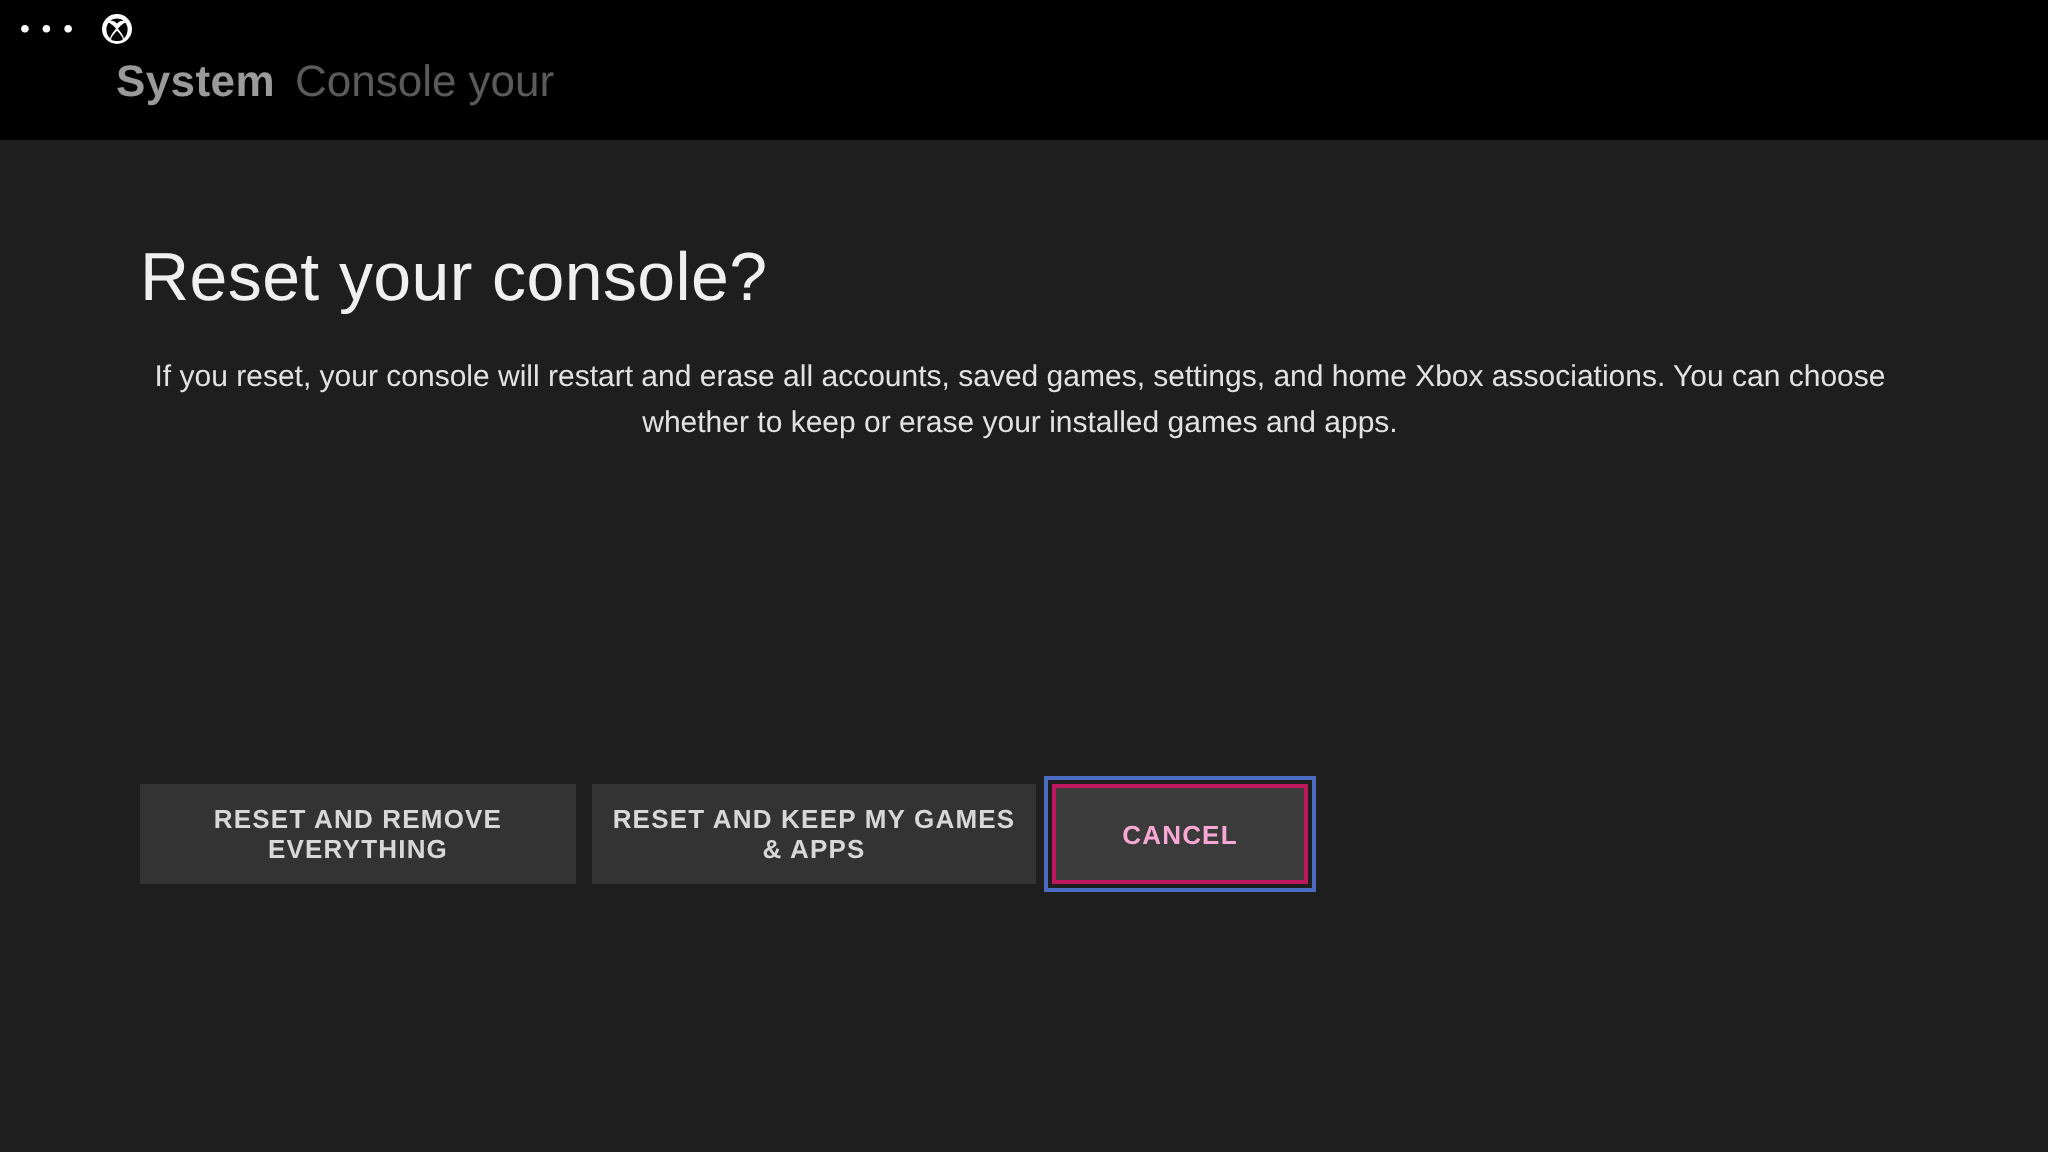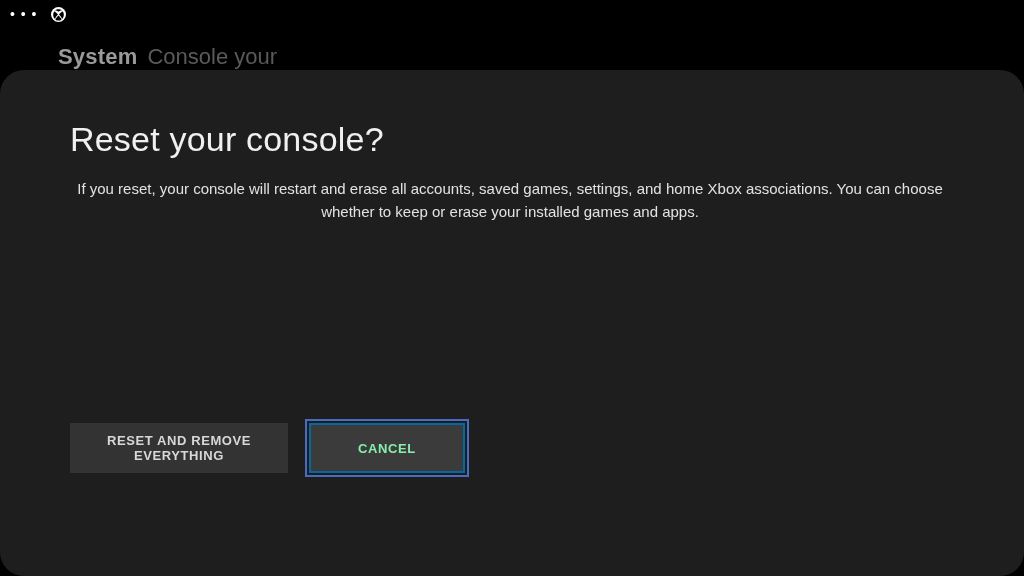--- a/index.html
+++ b/index.html
@@ -23,41 +23,40 @@
     color: #fff;
     font-size: 14px;
     letter-spacing: 1px;
     line-height: 1;
   }
   .xbox-icon svg { display: block; }
   .header {
     height: 42px;
     background: #000;
     display: flex;
-    align-items: flex-end;
+    align-items: flex-start;
     padding-left: 58px;
     gap: 10px;
   }
   .header-system {
     color: #9a9a9a;
     font-size: 22px;
     font-weight: 600;
     letter-spacing: 0.2px;
   }
   .header-sub {
     color: #5a5a5a;
     font-size: 22px;
     font-weight: 400;
   }
   .main {
     background: #1e1e1e;
     height: 506px;
     padding: 50px 70px 0 70px;
     position: relative;
-    border-radius: 24px;
   }
   .title {
     font-size: 34px;
     font-weight: 400;
     color: #f0f0f0;
     margin-bottom: 18px;
     letter-spacing: 0.2px;
   }
   .desc {
     font-size: 15px;
@@ -65,47 +64,46 @@
     line-height: 1.55;
     max-width: 880px;
     font-weight: 400;
     text-align: center;
   }
   .button-row {
     position: absolute;
     left: 70px;
     top: 322px;
     display: flex;
-    gap: 21px;
-    margin-top: 31px;
+    gap: 8px;
   }
   .btn {
     background: #333333;
     color: #d8d8d8;
     border: none;
     height: 50px;
     font-size: 13px;
     font-weight: 600;
     letter-spacing: 0.6px;
     padding: 0 10px;
     display: flex;
     align-items: center;
     justify-content: center;
     cursor: pointer;
     font-family: inherit;
   }
   .btn.reset-remove { width: 218px; }
   .btn.reset-keep { width: 222px; }
   .btn.cancel {
-    width: 156px;
+    width: 128px;
     background: #3b3b3b;
-    border: 2px solid #0369a1;
+    border: 2px solid #be185d;
     outline: 2px solid #4a6bc0;
     outline-offset: 2px;
-    color: #86efac;
+    color: #f9a8d4;
   }
 </style>
 </head>
 <body>
 
 <div class="topbar">
   <span class="ellipsis">• • •</span>
   <span class="xbox-icon">
     <svg width="15" height="15" viewBox="0 0 24 24">
       <circle cx="12" cy="12" r="12" fill="#fff"></circle>
@@ -118,15 +116,16 @@
   <span class="header-system">System</span>
   <span class="header-sub">Console your</span>
 </div>
 
 <div class="main">
   <h1 class="title">Reset your console?</h1>
   <p class="desc">If you reset, your console will restart and erase all accounts, saved games, settings, and home Xbox associations. You can choose whether to keep or erase your installed games and apps.</p>
 
   <div class="button-row">
     <button class="btn reset-remove">RESET AND REMOVE EVERYTHING</button>
+    <button class="btn reset-keep">RESET AND KEEP MY GAMES &amp; APPS</button>
     <button class="btn cancel">CANCEL</button>
   </div>
 </div>
 
 </body></html>

